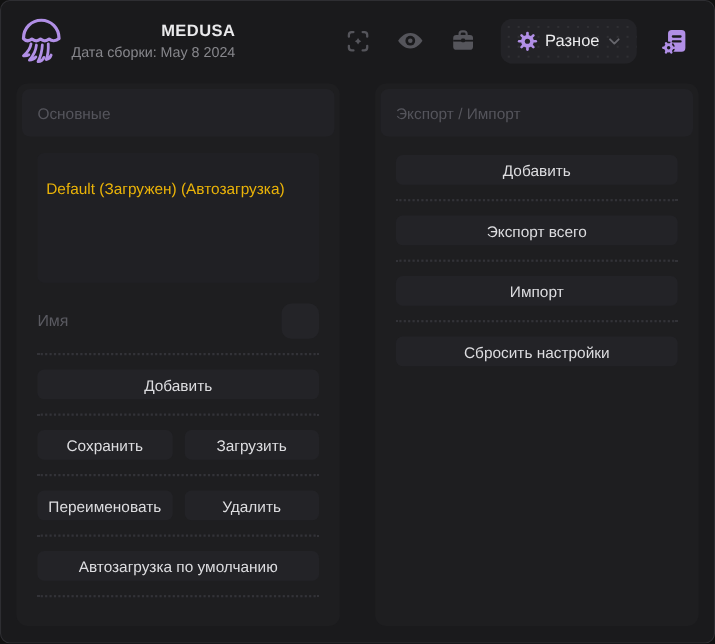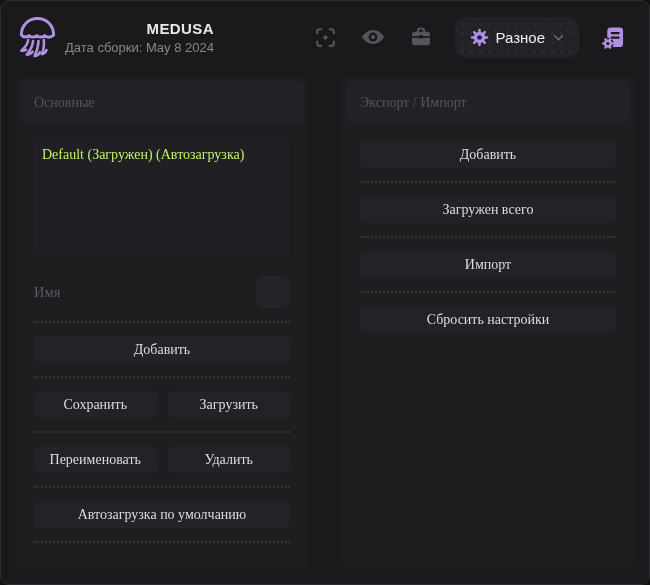--- a/index.html
+++ b/index.html
@@ -44,21 +44,20 @@
   .dots{
     background-image:radial-gradient(rgba(255,255,255,0.06) 1.1px, transparent 1.2px);
     background-size:9px 9px;
     background-position:3px 3px;
   }
 
   
   .panels{
     flex:1; display:flex; gap:32px;
     margin:3px 14px 15px 14px;
-    font-family:Liberation Serif, serif;
   }
   .panel{
     flex:1; background:#1e1e20; border-radius:10px;
     display:flex; flex-direction:column;
     overflow:hidden;
   }
   .panel-header{
     margin:5px; height:43px; border-radius:7px;
     background:#222226;
     display:flex; align-items:center;
@@ -81,23 +80,24 @@
   .sep{ border-top:2px dotted #333338; margin:13px 0; }
 
   
   .listbox{
     height:118px; border-radius:6px;
     background:#202024;
     padding:5px 6px;
     overflow:hidden; cursor:pointer;
   }
   .listbox-item{
-    color:#bef264; font-size:14px;
+    color:#eab308; font-size:14px;
     padding:3px 2px;
     white-space:nowrap;
+    margin-top:16px;
   }
   .name-row{
     margin-top:19px; margin-bottom:10px;
     display:flex; align-items:center; justify-content:space-between;
     height:32px;
   }
   .name-input{
     flex:1; background:transparent; border:none; outline:none;
     color:#cfcfd2; font-size:14.5px; font-family:inherit;
   }
@@ -242,21 +242,21 @@
     <div class="panel">
       <div class="panel-header dots">
         <span>Экспорт / Импорт</span>
       </div>
       <div class="panel-body" style="padding-top:12px;">
 
         <button class="btn dots">Добавить</button>
 
         <div class="sep"></div>
 
-        <button class="btn">Загружен всего</button>
+        <button class="btn">Экспорт всего</button>
 
         <div class="sep"></div>
 
         <button class="btn">Импорт</button>
 
         <div class="sep"></div>
 
         <button class="btn">Сбросить настройки</button>
 
       </div>

